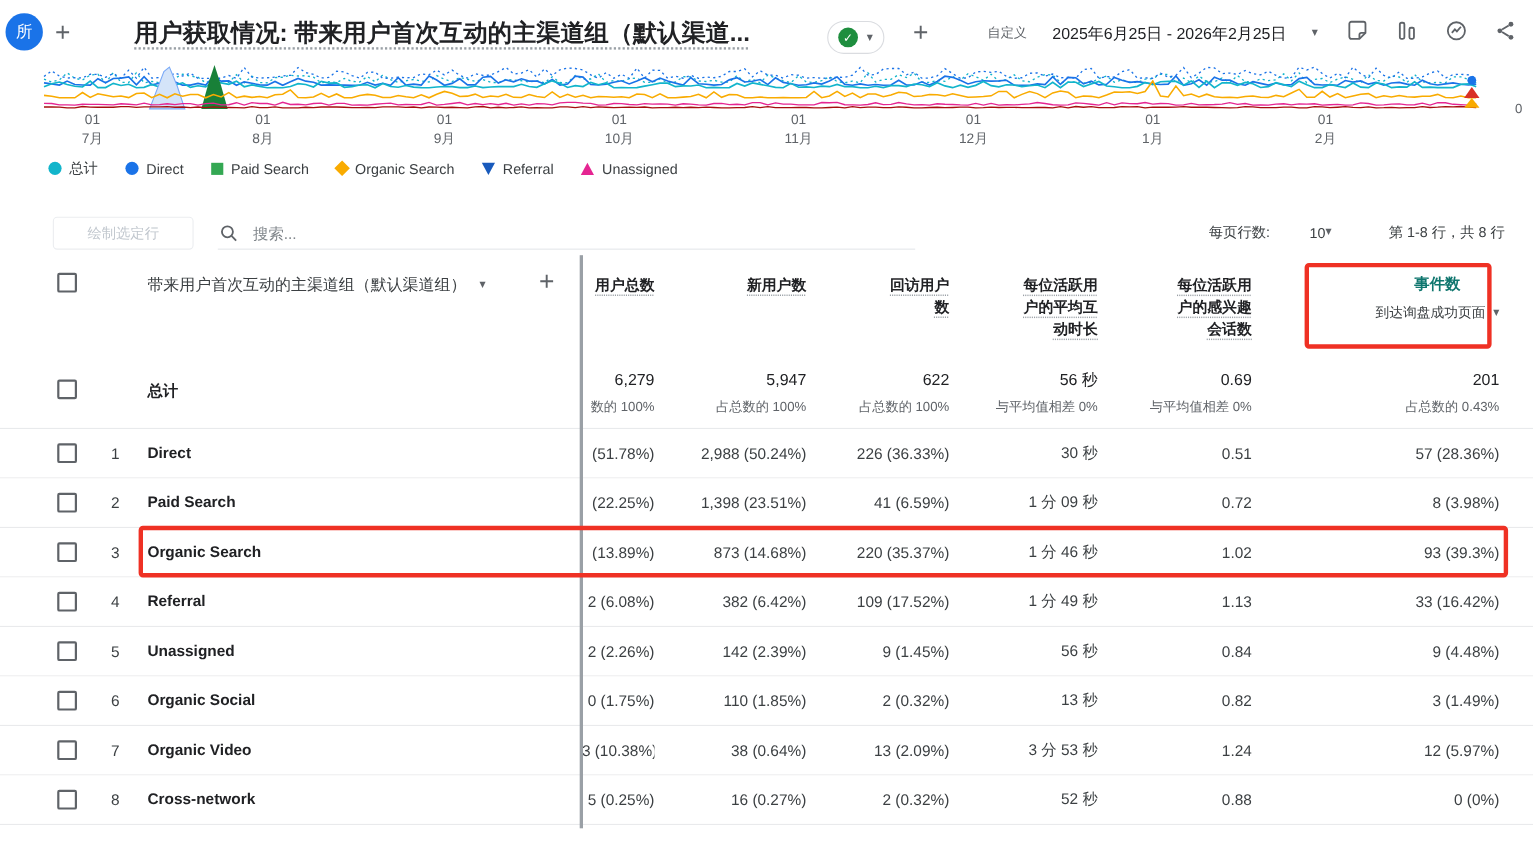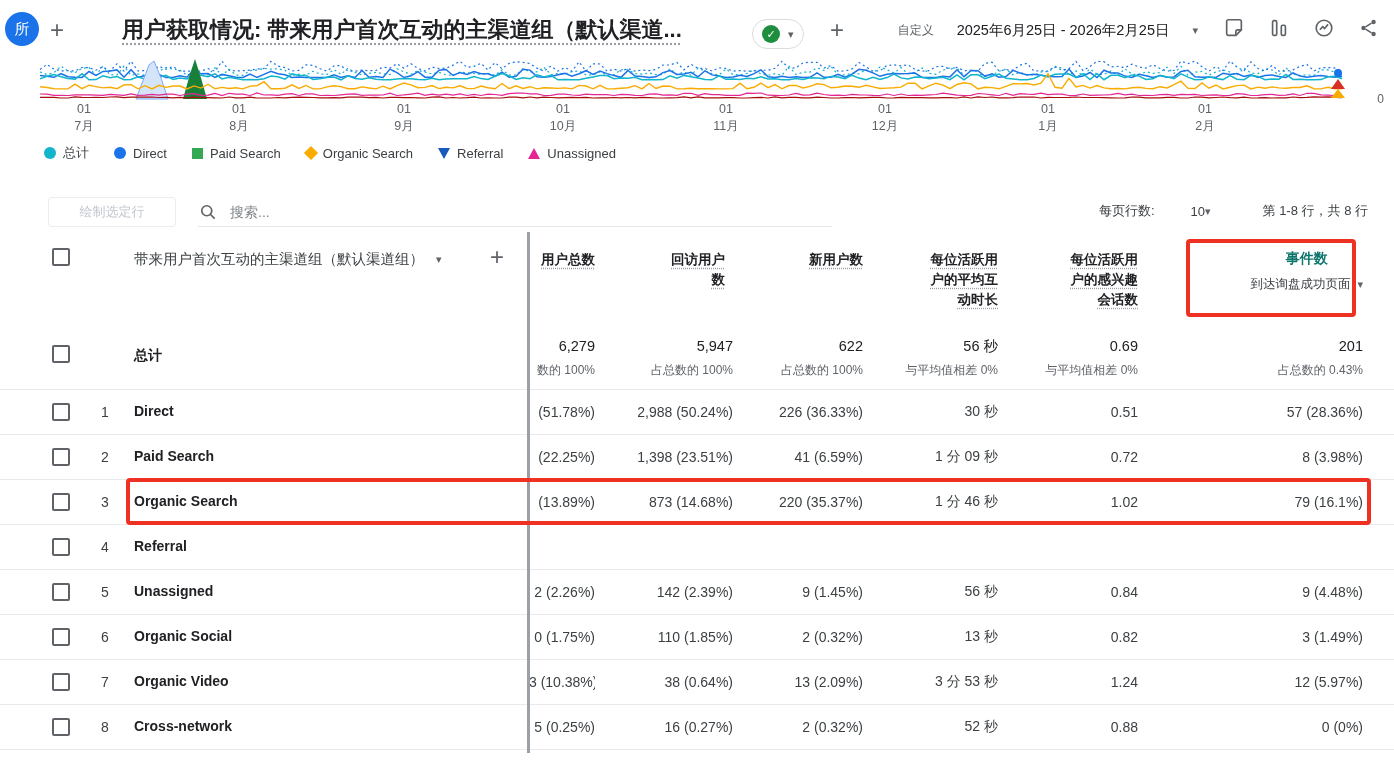--- a/index.html
+++ b/index.html
@@ -234,23 +234,23 @@
 
     <div class="thead">
       <span class="cb"></span>
       <div class="dim-select">
         <span>带来用户首次互动的主渠道组（默认渠道组）</span>
         <span class="caret">▾</span>
       </div>
       <div class="add-dim plus-glyph">+</div>
       <div class="metrics">
         <div class="mc mc0"><span class="metric-head-label">用户总数</span></div>
+          <div class="mc mc1"><span class="metric-head-label">新用户数</span></div>
           <div class="mc mc2"><span class="metric-head-label">回访用户
 数</span></div>
-          <div class="mc mc1"><span class="metric-head-label">新用户数</span></div>
           <div class="mc mc3"><span class="metric-head-label">每位活跃用
 户的平均互
 动时长</span></div>
           <div class="mc mc4"><span class="metric-head-label">每位活跃用
 户的感兴趣
 会话数</span></div>
           <div class="mc mc5">
           <div class="event-head">
             <div class="event-title">事件数</div>
             <div class="event-sub">
@@ -323,27 +323,35 @@
         <div class="trow">
     <span class="cb"></span>
     <span class="idx">3</span>
     <span class="chan">Organic Search</span>
     <div class="metrics">
             <div class="mc mc0 cellv">(13.89%)</div>
             <div class="mc mc1 cellv">873 (14.68%)</div>
             <div class="mc mc2 cellv">220 (35.37%)</div>
             <div class="mc mc3 cellv">1 分 46 秒</div>
             <div class="mc mc4 cellv">1.02</div>
-            <div class="mc mc5 cellv">79 (16.1%)</div>
+            <div class="mc mc5 cellv">93 (39.3%)</div>
           </div>
   </div>
         <div class="trow">
     <span class="cb"></span>
     <span class="idx">4</span>
     <span class="chan">Referral</span>
+    <div class="metrics">
+            <div class="mc mc0 cellv">2 (6.08%)</div>
+            <div class="mc mc1 cellv">382 (6.42%)</div>
+            <div class="mc mc2 cellv">109 (17.52%)</div>
+            <div class="mc mc3 cellv">1 分 49 秒</div>
+            <div class="mc mc4 cellv">1.13</div>
+            <div class="mc mc5 cellv">33 (16.42%)</div>
+          </div>
   </div>
         <div class="trow">
     <span class="cb"></span>
     <span class="idx">5</span>
     <span class="chan">Unassigned</span>
     <div class="metrics">
             <div class="mc mc0 cellv">2 (2.26%)</div>
             <div class="mc mc1 cellv">142 (2.39%)</div>
             <div class="mc mc2 cellv">9 (1.45%)</div>
             <div class="mc mc3 cellv">56 秒</div>

